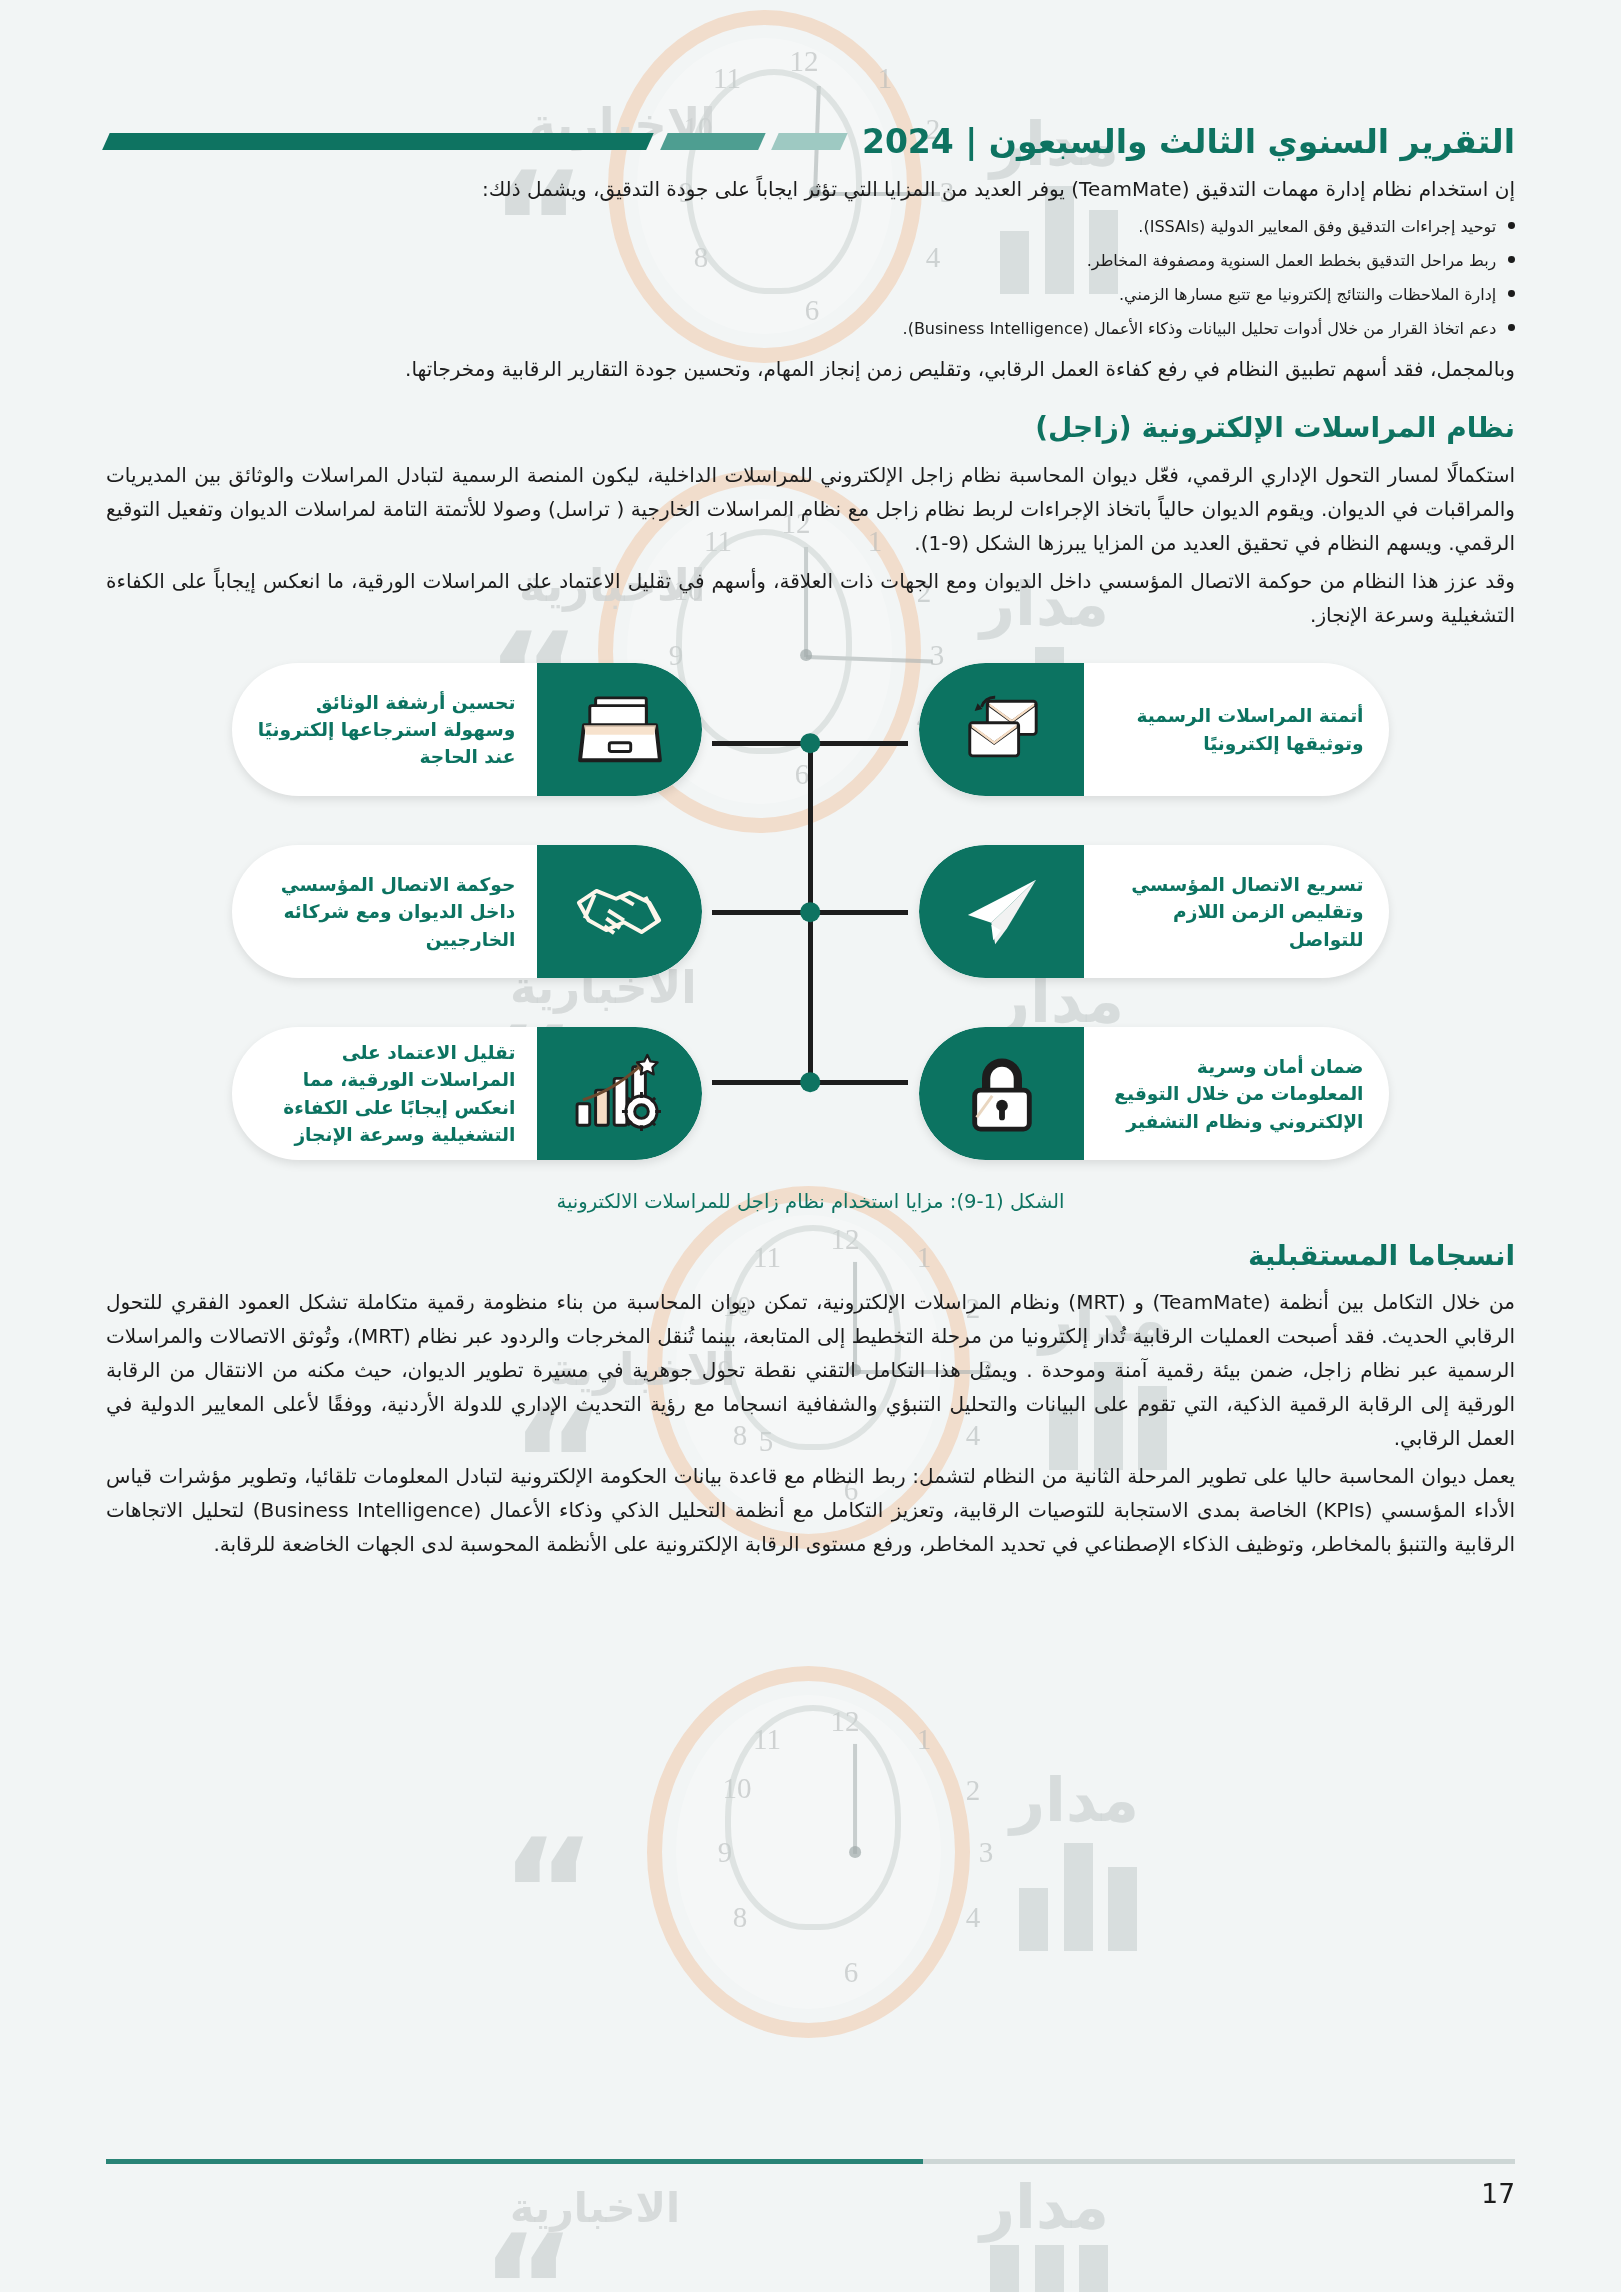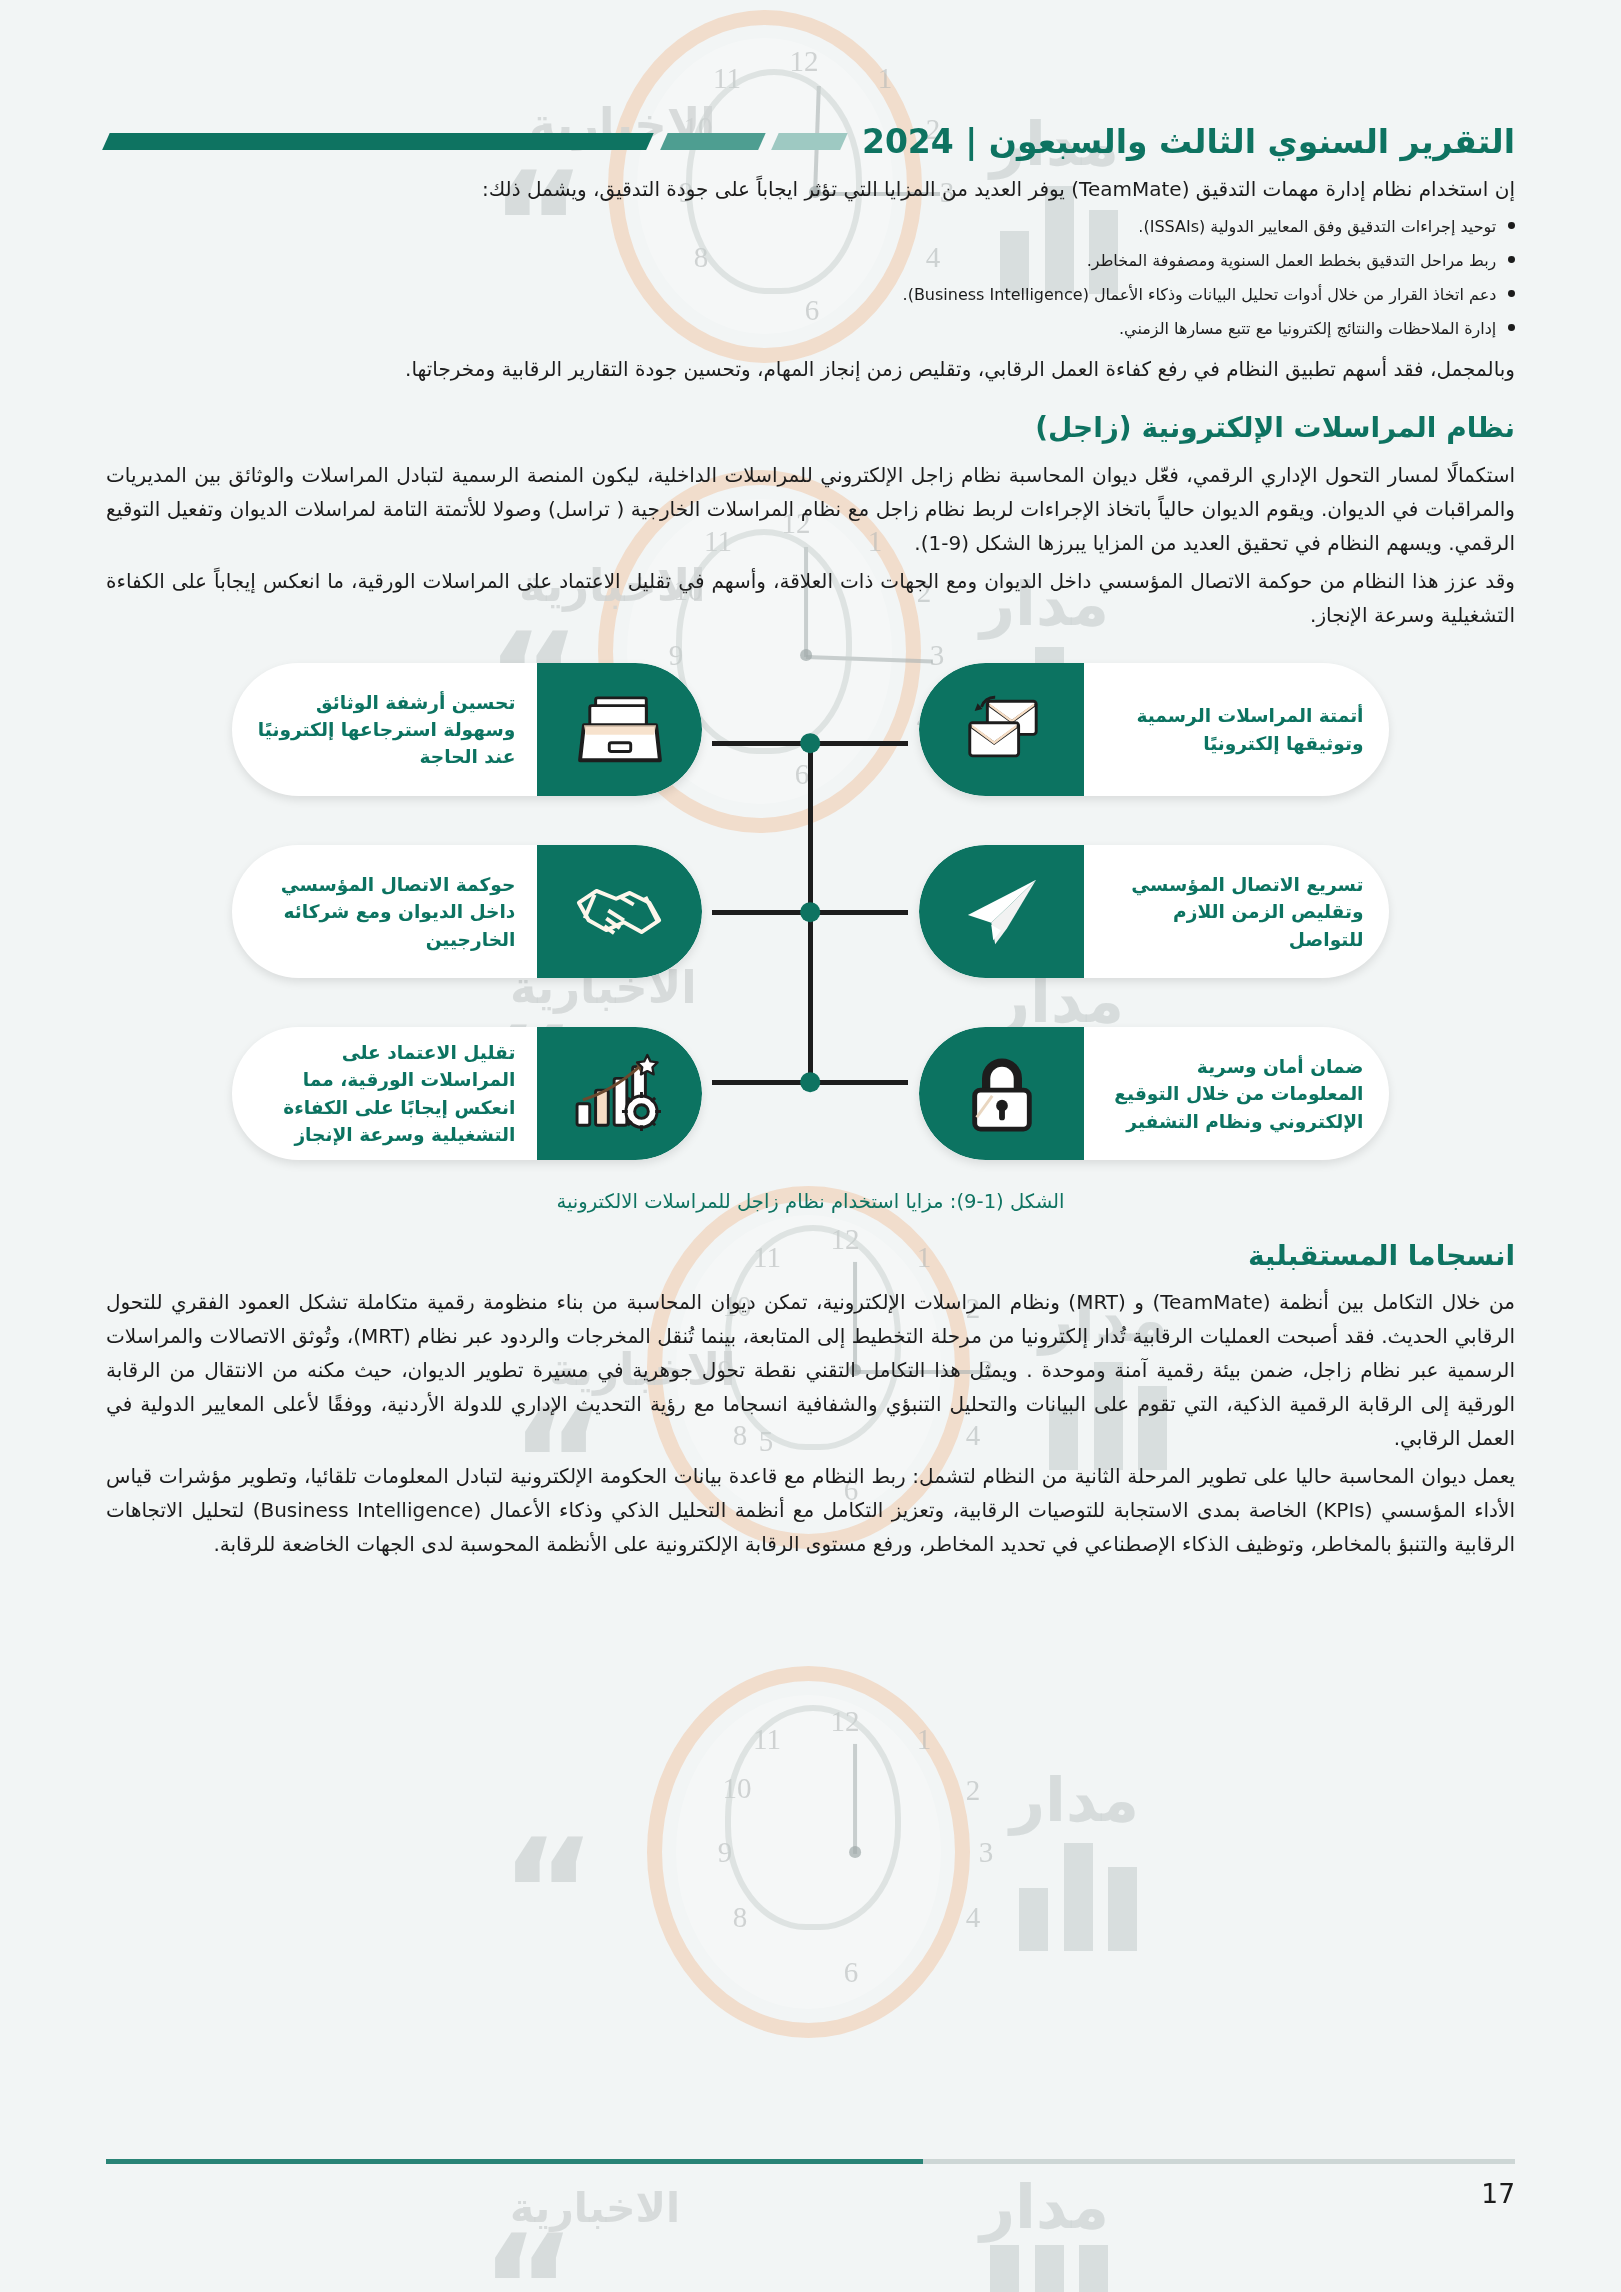--- a/index.html
+++ b/index.html
@@ -409,24 +409,24 @@
     <p class="body">إن استخدام نظام إدارة مهمات التدقيق (TeamMate) يوفر العديد من المزايا التي تؤثر ايجاباً على جودة التدقيق، ويشمل ذلك:</p>
 
     <ul class="bullets">
       <li>
         <span class="dot"></span><span>توحيد إجراءات التدقيق وفق المعايير الدولية (ISSAIs).</span>
       </li>
       <li>
         <span class="dot"></span><span>ربط مراحل التدقيق بخطط العمل السنوية ومصفوفة المخاطر.</span>
       </li>
       <li>
-        <span class="dot"></span><span>دعم اتخاذ القرار من خلال أدوات تحليل البيانات وذكاء الأعمال (Business Intelligence).</span>
+        <span class="dot"></span><span>إدارة الملاحظات والنتائج إلكترونيا مع تتبع مسارها الزمني.</span>
       </li>
       <li>
-        <span class="dot"></span><span>إدارة الملاحظات والنتائج إلكترونيا مع تتبع مسارها الزمني.</span>
+        <span class="dot"></span><span>دعم اتخاذ القرار من خلال أدوات تحليل البيانات وذكاء الأعمال (Business Intelligence).</span>
       </li>
     </ul>
 
     <p class="body">وبالمجمل، فقد أسهم تطبيق النظام في رفع كفاءة العمل الرقابي، وتقليص زمن إنجاز المهام، وتحسين جودة التقارير الرقابية ومخرجاتها.</p>
 
     <h2 class="section">نظام المراسلات الإلكترونية (زاجل)</h2>
 
     <p class="body">استكمالًا لمسار التحول الإداري الرقمي، فعّل ديوان المحاسبة نظام زاجل الإلكتروني للمراسلات الداخلية، ليكون المنصة الرسمية لتبادل المراسلات والوثائق بين المديريات والمراقبات في الديوان. ويقوم الديوان حالياً باتخاذ الإجراءات لربط نظام زاجل مع نظام المراسلات الخارجية ( تراسل) وصولا للأتمتة التامة لمراسلات الديوان وتفعيل التوقيع الرقمي. ويسهم النظام في تحقيق العديد من المزايا يبرزها الشكل (9-1).</p>
     <p class="body">وقد عزز هذا النظام من حوكمة الاتصال المؤسسي داخل الديوان ومع الجهات ذات العلاقة، وأسهم في تقليل الاعتماد على المراسلات الورقية، ما انعكس إيجاباً على الكفاءة التشغيلية وسرعة الإنجاز.</p>
 

